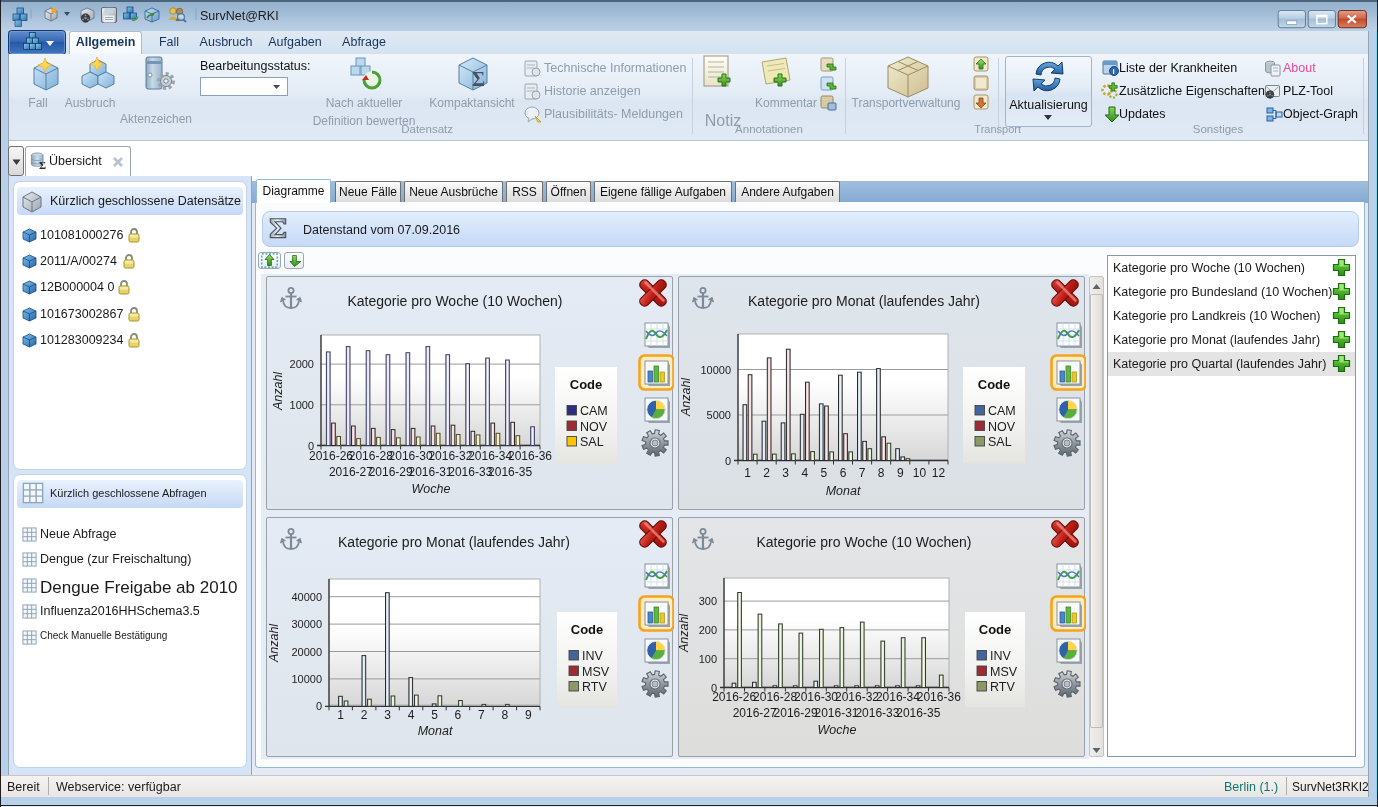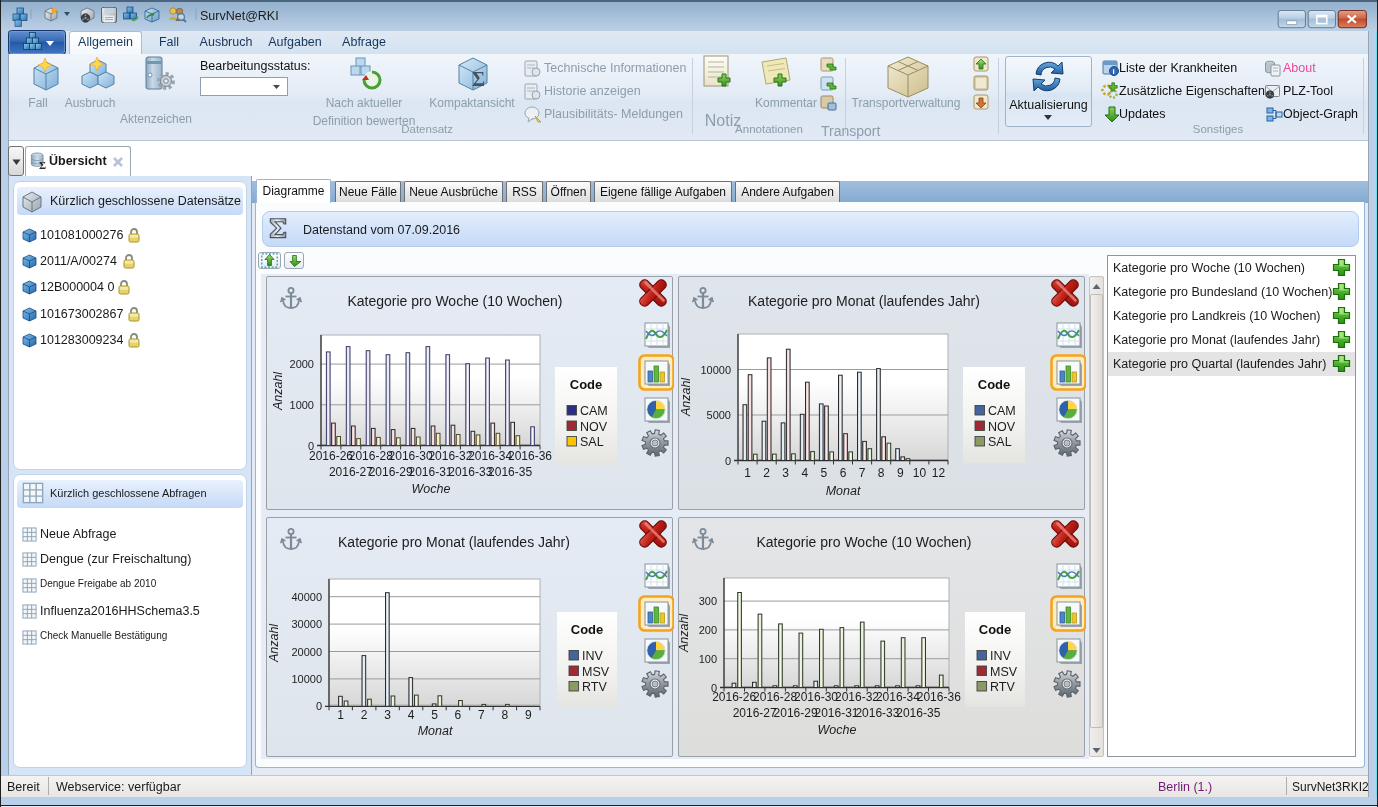--- a/index.html
+++ b/index.html
@@ -134,34 +134,34 @@
  <rect x="6.5" y="0.5" width="6" height="6" fill="url(#cub2)" stroke="#103c64" stroke-width="0.8"></rect>
  <rect x="3.5" y="6" width="6" height="6" fill="url(#cub2)" stroke="#103c64" stroke-width="0.8"></rect>
  <rect x="9.5" y="6" width="6" height="6" fill="url(#cub2)" stroke="#103c64" stroke-width="0.8"></rect>
  <rect x="0.5" y="11.5" width="6" height="6" fill="url(#cub2)" stroke="#103c64" stroke-width="0.8"></rect>
  <rect x="6.5" y="11.5" width="6" height="6" fill="url(#cub2)" stroke="#103c64" stroke-width="0.8"></rect>
  <rect x="12.5" y="11.5" width="6" height="6" fill="url(#cub2)" stroke="#103c64" stroke-width="0.8"></rect>
 </g>
 <path d="M38 11 l8 0 l-4 5 z" fill="#ffffff"></path>
 </svg>
 <div class="abs" style="left:69px;top:31px;width:73px;height:24px;background:linear-gradient(180deg,#ffffff,#f4f8fc);border:1px solid #aebdcc;border-bottom:none;border-radius:3px 3px 0 0"></div>
-<div class="rtab" style="left:69px;width:73px;color:#15385e;font-weight:400">Allgemein</div>
+<div class="rtab" style="left:69px;width:73px;color:#15385e;font-weight:700">Allgemein</div>
 <div class="rtab" style="left:149px;width:40px">Fall</div>
 <div class="rtab" style="left:194px;width:64px">Ausbruch</div>
 <div class="rtab" style="left:265px;width:60px">Aufgaben</div>
 <div class="rtab" style="left:333px;width:62px">Abfrage</div>
 <div class="abs" style="left:9px;top:54px;width:1359px;height:87px;background:linear-gradient(180deg,#f0f5fb 0,#e4ecf6 45%,#dce6f2 55%,#e0e9f4 100%);border-bottom:1px solid #b6c4d6"></div>
 <div class="abs" style="left:9px;top:141px;width:1359px;height:5px;background:#ffffff"></div>
 <div class="abs" style="left:692px;top:58px;width:1px;height:76px;background:#c3d1e1"></div>
 <div class="abs" style="left:845px;top:58px;width:1px;height:76px;background:#c3d1e1"></div>
 <div class="abs" style="left:998px;top:58px;width:1px;height:76px;background:#c3d1e1"></div>
 <div class="abs" style="left:1363px;top:58px;width:1px;height:76px;background:#c3d1e1"></div>
 <div class="abs gl" style="left:253px;top:123px;width:200px;text-align:right;font-size:11.5px">Datensatz</div>
 <div class="abs gl" style="left:669px;top:123px;width:200px;text-align:center;font-size:11.5px">Annotationen</div>
-<div class="abs gl" style="left:821px;top:123px;width:200px;text-align:left;font-size:14px">Transport</div>
+<div class="abs gl" style="left:821px;top:123px;width:200px;text-align:right;font-size:11px">Transport</div>
 <div class="abs gl" style="left:1118px;top:123px;width:200px;text-align:center;font-size:11.5px">Sonstiges</div>
 <svg class="abs" style="left:18px;top:56px" width="130" height="40" viewBox="0 0 130 40">
 <defs>
       <linearGradient id="bc" x1="0" y1="0" x2="1" y2="1">
         <stop offset="0" stop-color="#cfe6f6"></stop>
         <stop offset="1" stop-color="#7fb0d8"></stop>
       </linearGradient>
 <radialGradient id="glint" cx="0.5" cy="0.5" r="0.5">
         <stop offset="0" stop-color="#ffe9a0"></stop>
         <stop offset="0.6" stop-color="#ffd24a" stop-opacity="0.9"></stop>
@@ -393,21 +393,21 @@
         <stop offset="0" stop-color="#8aa6be"></stop>
         <stop offset="0.5" stop-color="#d0dee8"></stop>
         <stop offset="1" stop-color="#98b2c8"></stop>
       </linearGradient>
     </defs>
 <ellipse cx="8" cy="3.5" rx="6.5" ry="2.5" fill="#c6d6e2" stroke="#6a8aa2" stroke-width="0.8"></ellipse>
 <path d="M1.5 3.5 v10 c0 1.4 3 2.5 6.5 2.5 s6.5 -1.1 6.5 -2.5 v-10" fill="url(#db)" stroke="#6a8aa2" stroke-width="0.8"></path>
 <path d="M1.5 7 c0 1.4 3 2.5 6.5 2.5 s6.5 -1.1 6.5 -2.5 M1.5 10.5 c0 1.4 3 2.5 6.5 2.5 s6.5 -1.1 6.5 -2.5" fill="none" stroke="#6a8aa2" stroke-width="0.7"></path>
 <text x="10" y="19" font-size="12" font-weight="bold" fill="#2a2a2a" font-family="Liberation Serif,serif">Σ</text>
 </svg>
-<div class="abs" style="left:49px;top:154px;font-size:12.5px;font-weight:bold;color:#1a1a1a">Übersicht</div>
+<div class="abs" style="left:49px;top:154px;font-size:12.5px;font-weight:normal;color:#1a1a1a">Übersicht</div>
 <svg class="abs" style="left:112px;top:156px" width="12" height="12">
     <path d="M2 2 L10 10 M10 2 L2 10" stroke="#b8c2d4" stroke-width="2.6"></path>
   </svg>
 <div class="abs" style="left:9px;top:176px;width:242px;height:599px;background:#d5e4f6"></div>
 <div class="abs" style="left:251px;top:176px;width:1px;height:599px;background:#98a4b2"></div>
 <div class="abs" style="left:13px;top:181px;width:234px;height:289px;background:#ffffff;border:1px solid #c2d4ea;border-radius:7px"></div>
 <div class="abs" style="left:17px;top:187px;width:226px;height:28px;background:linear-gradient(180deg,#e9f1fd,#c5d9f7);border-radius:4px"></div>
 <svg class="abs" style="left:20px;top:189px" width="24" height="24" viewBox="0 0 24 24">
 <defs>
       <linearGradient id="gc1" x1="0" y1="0" x2="1" y2="1">
@@ -513,21 +513,21 @@
 <div class="abs" style="left:40px;top:527px;font-size:12.5px;color:#1a1a1a">Neue Abfrage</div>
 <svg class="abs" style="left:22px;top:552px" width="15" height="15" viewBox="0 0 16 16">
     <rect x="1" y="1" width="14" height="14" fill="#f4f7fa" stroke="#8aa0b4" stroke-width="1"></rect>
     <path d="M1 5.7 h14 M1 10.3 h14 M5.7 1 v14 M10.3 1 v14" stroke="#8aa0b4" stroke-width="1" fill="none"></path>
   </svg>
 <div class="abs" style="left:40px;top:552px;font-size:12.5px;color:#1a1a1a">Dengue (zur Freischaltung)</div>
 <svg class="abs" style="left:22px;top:578px" width="15" height="15" viewBox="0 0 16 16">
     <rect x="1" y="1" width="14" height="14" fill="#f4f7fa" stroke="#8aa0b4" stroke-width="1"></rect>
     <path d="M1 5.7 h14 M1 10.3 h14 M5.7 1 v14 M10.3 1 v14" stroke="#8aa0b4" stroke-width="1" fill="none"></path>
   </svg>
-<div class="abs" style="left:40px;top:578px;font-size:10px;color:#1a1a1a">Dengue Freigabe ab 2010</div>
+<div class="abs" style="left:40px;top:578px;font-size:17px;color:#1a1a1a">Dengue Freigabe ab 2010</div>
 <svg class="abs" style="left:22px;top:604px" width="15" height="15" viewBox="0 0 16 16">
     <rect x="1" y="1" width="14" height="14" fill="#f4f7fa" stroke="#8aa0b4" stroke-width="1"></rect>
     <path d="M1 5.7 h14 M1 10.3 h14 M5.7 1 v14 M10.3 1 v14" stroke="#8aa0b4" stroke-width="1" fill="none"></path>
   </svg>
 <div class="abs" style="left:40px;top:604px;font-size:12.5px;color:#1a1a1a">Influenza2016HHSchema3.5</div>
 <svg class="abs" style="left:22px;top:630px" width="15" height="15" viewBox="0 0 16 16">
     <rect x="1" y="1" width="14" height="14" fill="#f4f7fa" stroke="#8aa0b4" stroke-width="1"></rect>
     <path d="M1 5.7 h14 M1 10.3 h14 M5.7 1 v14 M10.3 1 v14" stroke="#8aa0b4" stroke-width="1" fill="none"></path>
   </svg>
 <div class="abs" style="left:40px;top:630px;font-size:10px;color:#1a1a1a">Check Manuelle Bestätigung</div>
@@ -1296,14 +1296,14 @@
         <stop offset="1" stop-color="#2e8a16"></stop>
       </linearGradient>
     </defs>
 <path d="M6.5 1.5 h6 v5 h5 v6 h-5 v5 h-6 v-5 h-5 v-6 h5 z" fill="url(#plg4)" stroke="#1c6e0e" stroke-width="1.2"></path>
 <path d="M7.5 2.5 h4 v5 h5 v1 h-9 z" fill="#b8f090" opacity="0.7"></path>
 </svg>
 <div class="abs" style="left:1px;top:775px;width:1367px;height:22px;background:linear-gradient(180deg,#f4f3f1,#e8e6e3);border-top:1px solid #c8c6c3"></div>
 <div class="abs" style="left:7px;top:780px;font-size:12.5px;color:#1a1a1a">Bereit</div>
 <div class="abs" style="left:48px;top:777px;width:1px;height:18px;background:#b0aeaa"></div>
 <div class="abs" style="left:56px;top:780px;font-size:12.5px;color:#1a1a1a">Webservice: verfügbar</div>
-<div class="abs" style="left:1158px;top:780px;font-size:12.5px;color:#701a75">Berlin (1.)</div>
+<div class="abs" style="left:1224px;top:780px;font-size:12.5px;color:#0f766e">Berlin (1.)</div>
 <div class="abs" style="left:1286px;top:777px;width:1px;height:18px;background:#b0aeaa"></div>
 <div class="abs" style="left:1292px;top:780px;font-size:12px;color:#1a1a1a">SurvNet3RKI2</div>
 </body></html>

